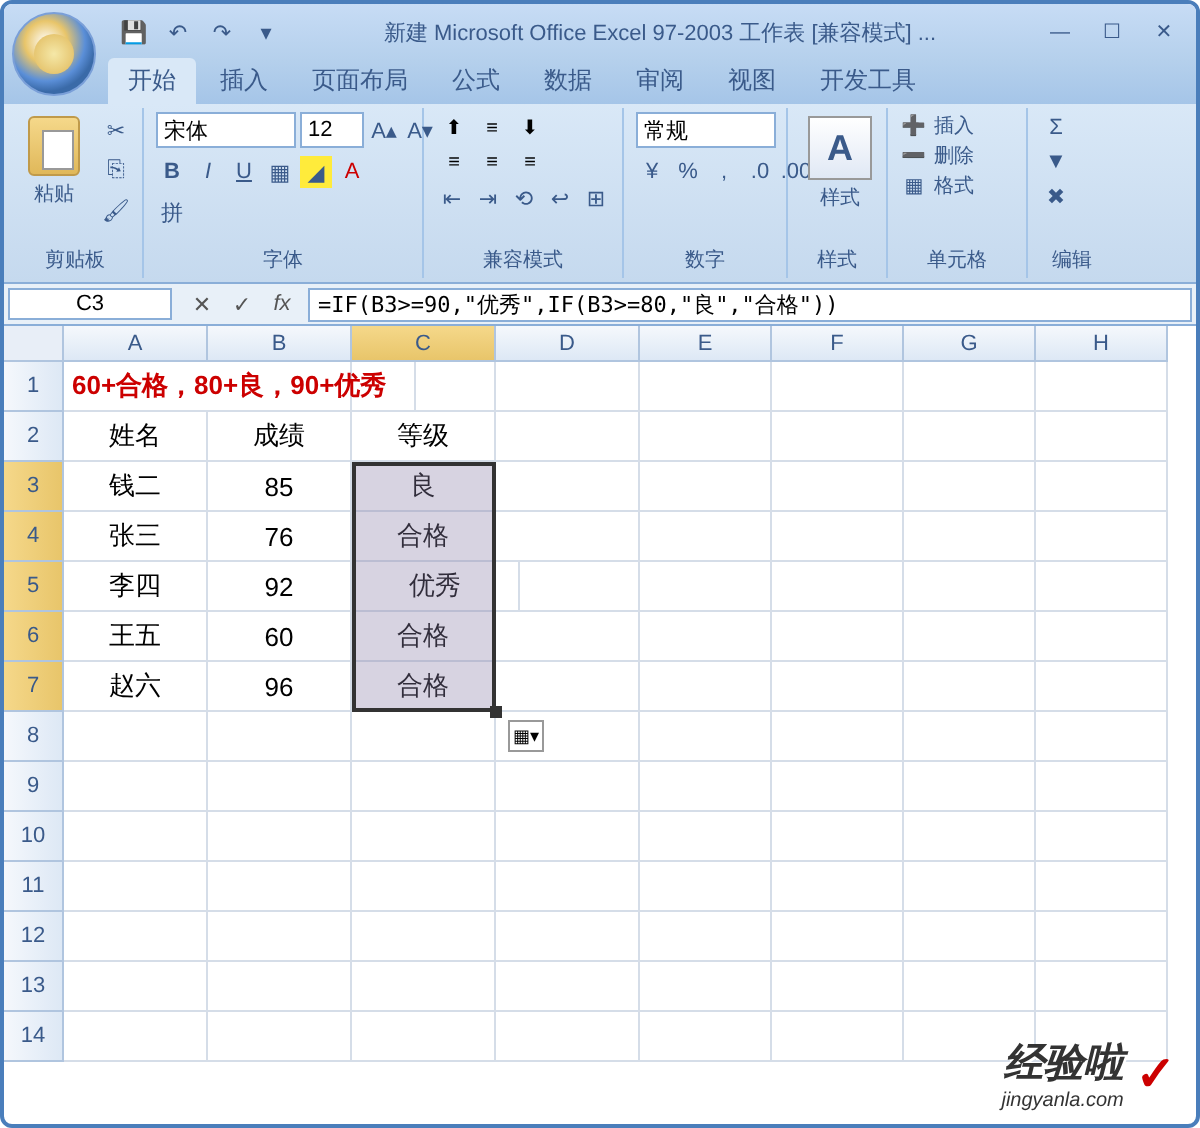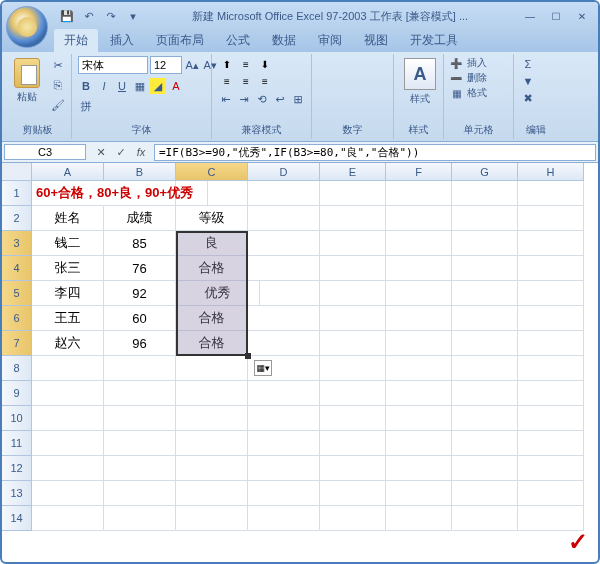--- a/index.html
+++ b/index.html
@@ -168,20 +168,30 @@
         <div class="tiny">⇥</div>
         <div class="tiny">⟲</div>
         <div class="tiny">↩</div>
         <div class="tiny">⊞</div>
       </div>
     </div>
     <div class="ribbon-group-label">兼容模式</div>
   </div>
 
   <div class="ribbon-group" style="width:82px">
+    <div class="ribbon-main" style="flex-direction:column;gap:2px">
+      <input class="num-combo" value="常规" style="">
+      <div class="font-row">
+        <div class="tiny">¥</div>
+        <div class="tiny">%</div>
+        <div class="tiny">,</div>
+        <div class="tiny">.0</div>
+        <div class="tiny">.00</div>
+      </div>
+    </div>
     <div class="ribbon-group-label">数字</div>
   </div>
 
   <div class="ribbon-group" style="width:50px">
     <div class="ribbon-main">
       <div class="big-btn">
         <div class="style-swatch">A</div>
         <span class="lbl">样式</span>
       </div>
     </div>
@@ -371,14 +381,18 @@
       <div class="cell" style="left: 354px; top: 325px; width: 66px;"></div>
       <div class="cell" style="left: 420px; top: 325px; width: 66px;"></div>
       <div class="cell" style="left: 486px; top: 325px; width: 66px;"></div>
       <div class="sel-range" style="left: 144px; top: 50px; width: 72px; height: 125px;"></div>
       <div class="fill-handle" style="left: 213px; top: 172px;"></div>
       <div class="autofill-opt" style="left: 222px; top: 179px;">▦▾</div>
     </div>
 </div>
 
 <div class="watermark">
+  <div class="txt">
+    <div class="big">经验啦</div>
+    <div class="sm">jingyanla.com</div>
+  </div>
   <div class="check">✓</div>
 </div>
 
 </body></html>

